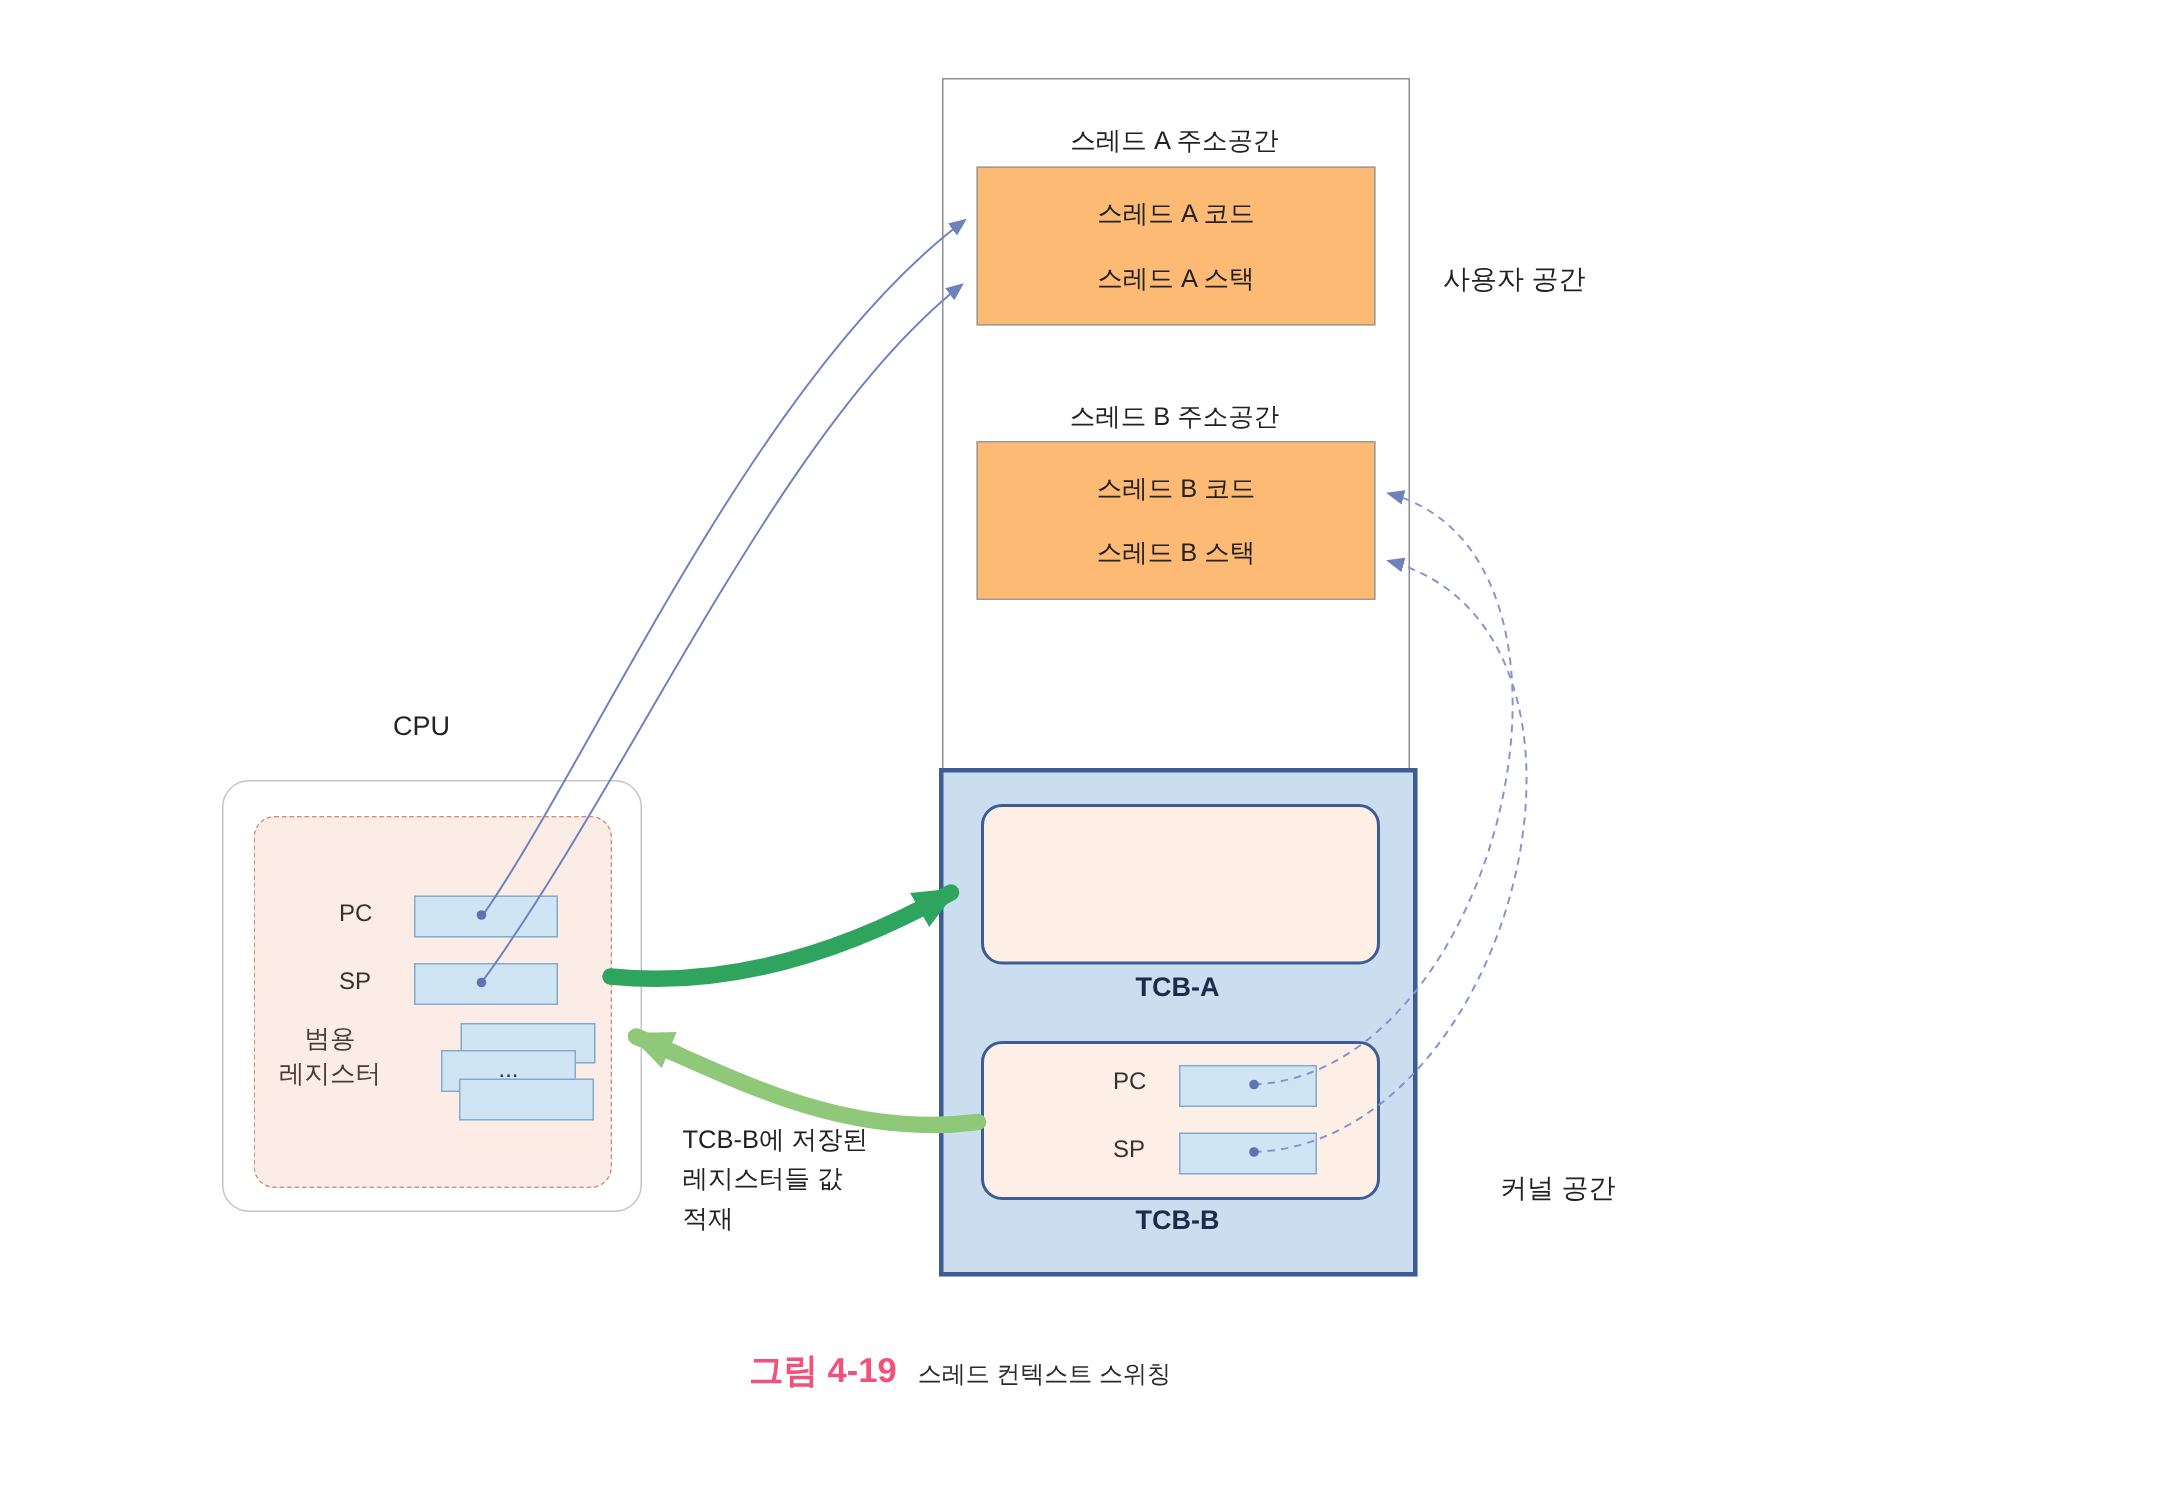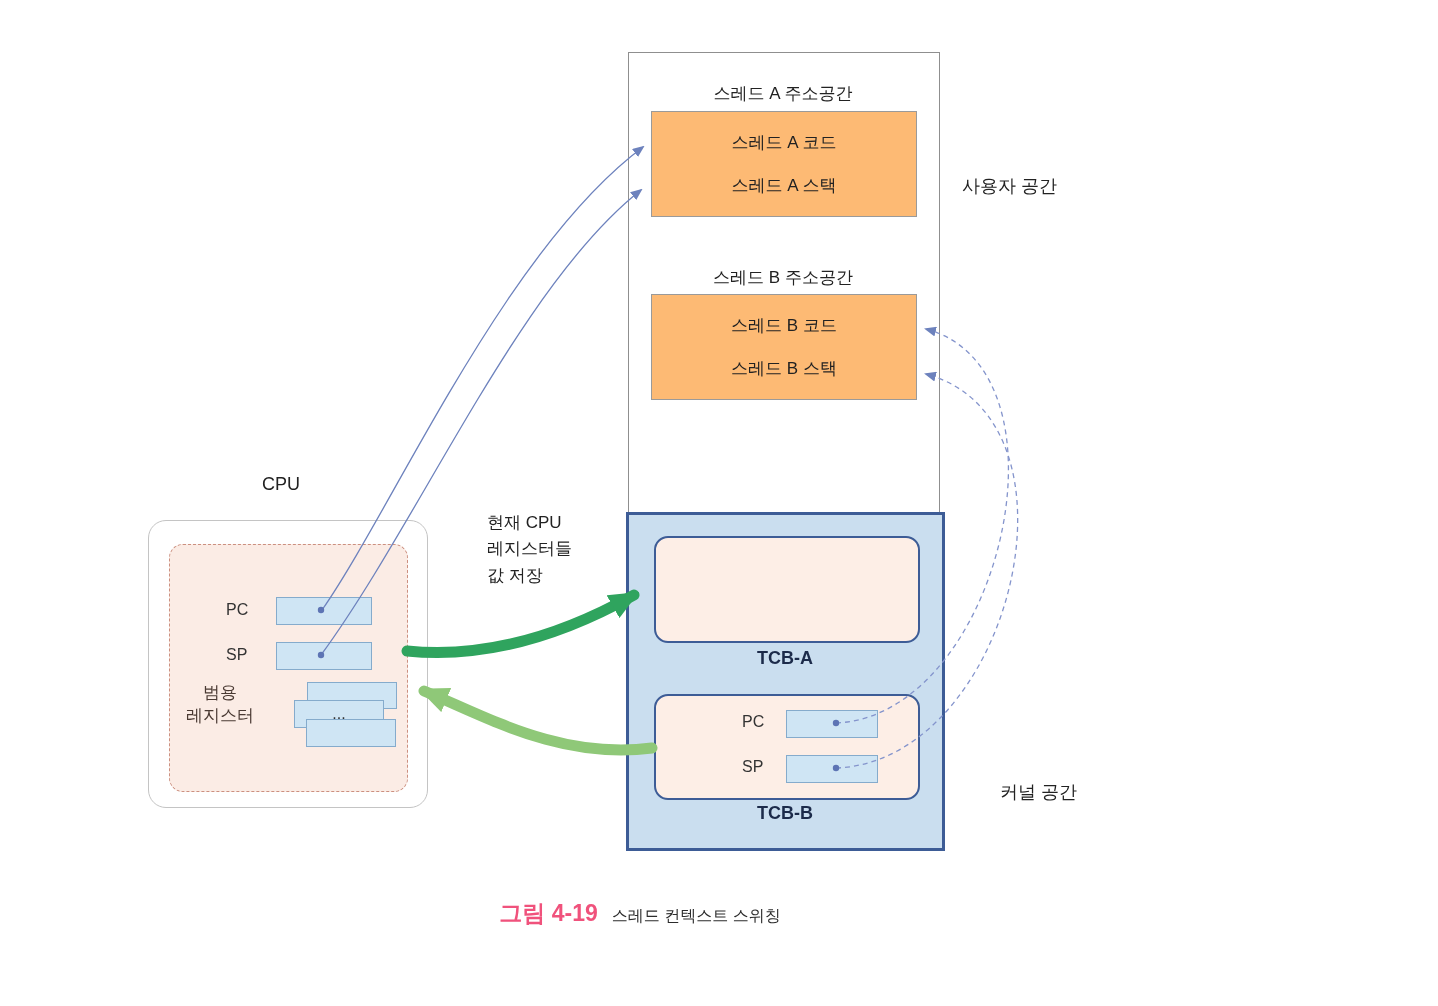--- a/index.html
+++ b/index.html
@@ -115,23 +115,23 @@
 
   <div class="abs genreg-label center preline" style="left:182px;top:682px;width:76px;">범용
 레지스터</div>
 
   <div class="abs stackbox" style="left:307px;top:682px;width:88px;height:25px;z-index:3;"></div>
   <div class="abs stackbox ellipsis-cell" style="left:294px;top:700px;width:88px;height:26px;z-index:4;">
     <span>...</span>
   </div>
   <div class="abs stackbox" style="left:306px;top:719px;width:88px;height:26px;z-index:5;"></div>
 
-  <div class="abs annot preline" style="left:487px;top:510px;">현재 CPU
-레지스터들
-값 저장</div>
+  <div class="abs annot preline" style="left:455px;top:747px;">TCB-B에 저장된
+레지스터들 값
+적재</div>
 
   <div class="abs caption">
     <span class="caption-number">그림 4-19</span>
     <span class="caption-text">스레드 컨텍스트 스위칭</span>
   </div>
 
   <svg id="arrows" width="1438" height="1006" viewBox="0 0 1438 1006">
     <defs>
       <marker id="mblue" markerUnits="userSpaceOnUse" markerWidth="12" markerHeight="10" refX="10" refY="5" orient="auto">
         <path d="M0,0 L12,5 L0,10 z" fill="#6d82bd"></path>

